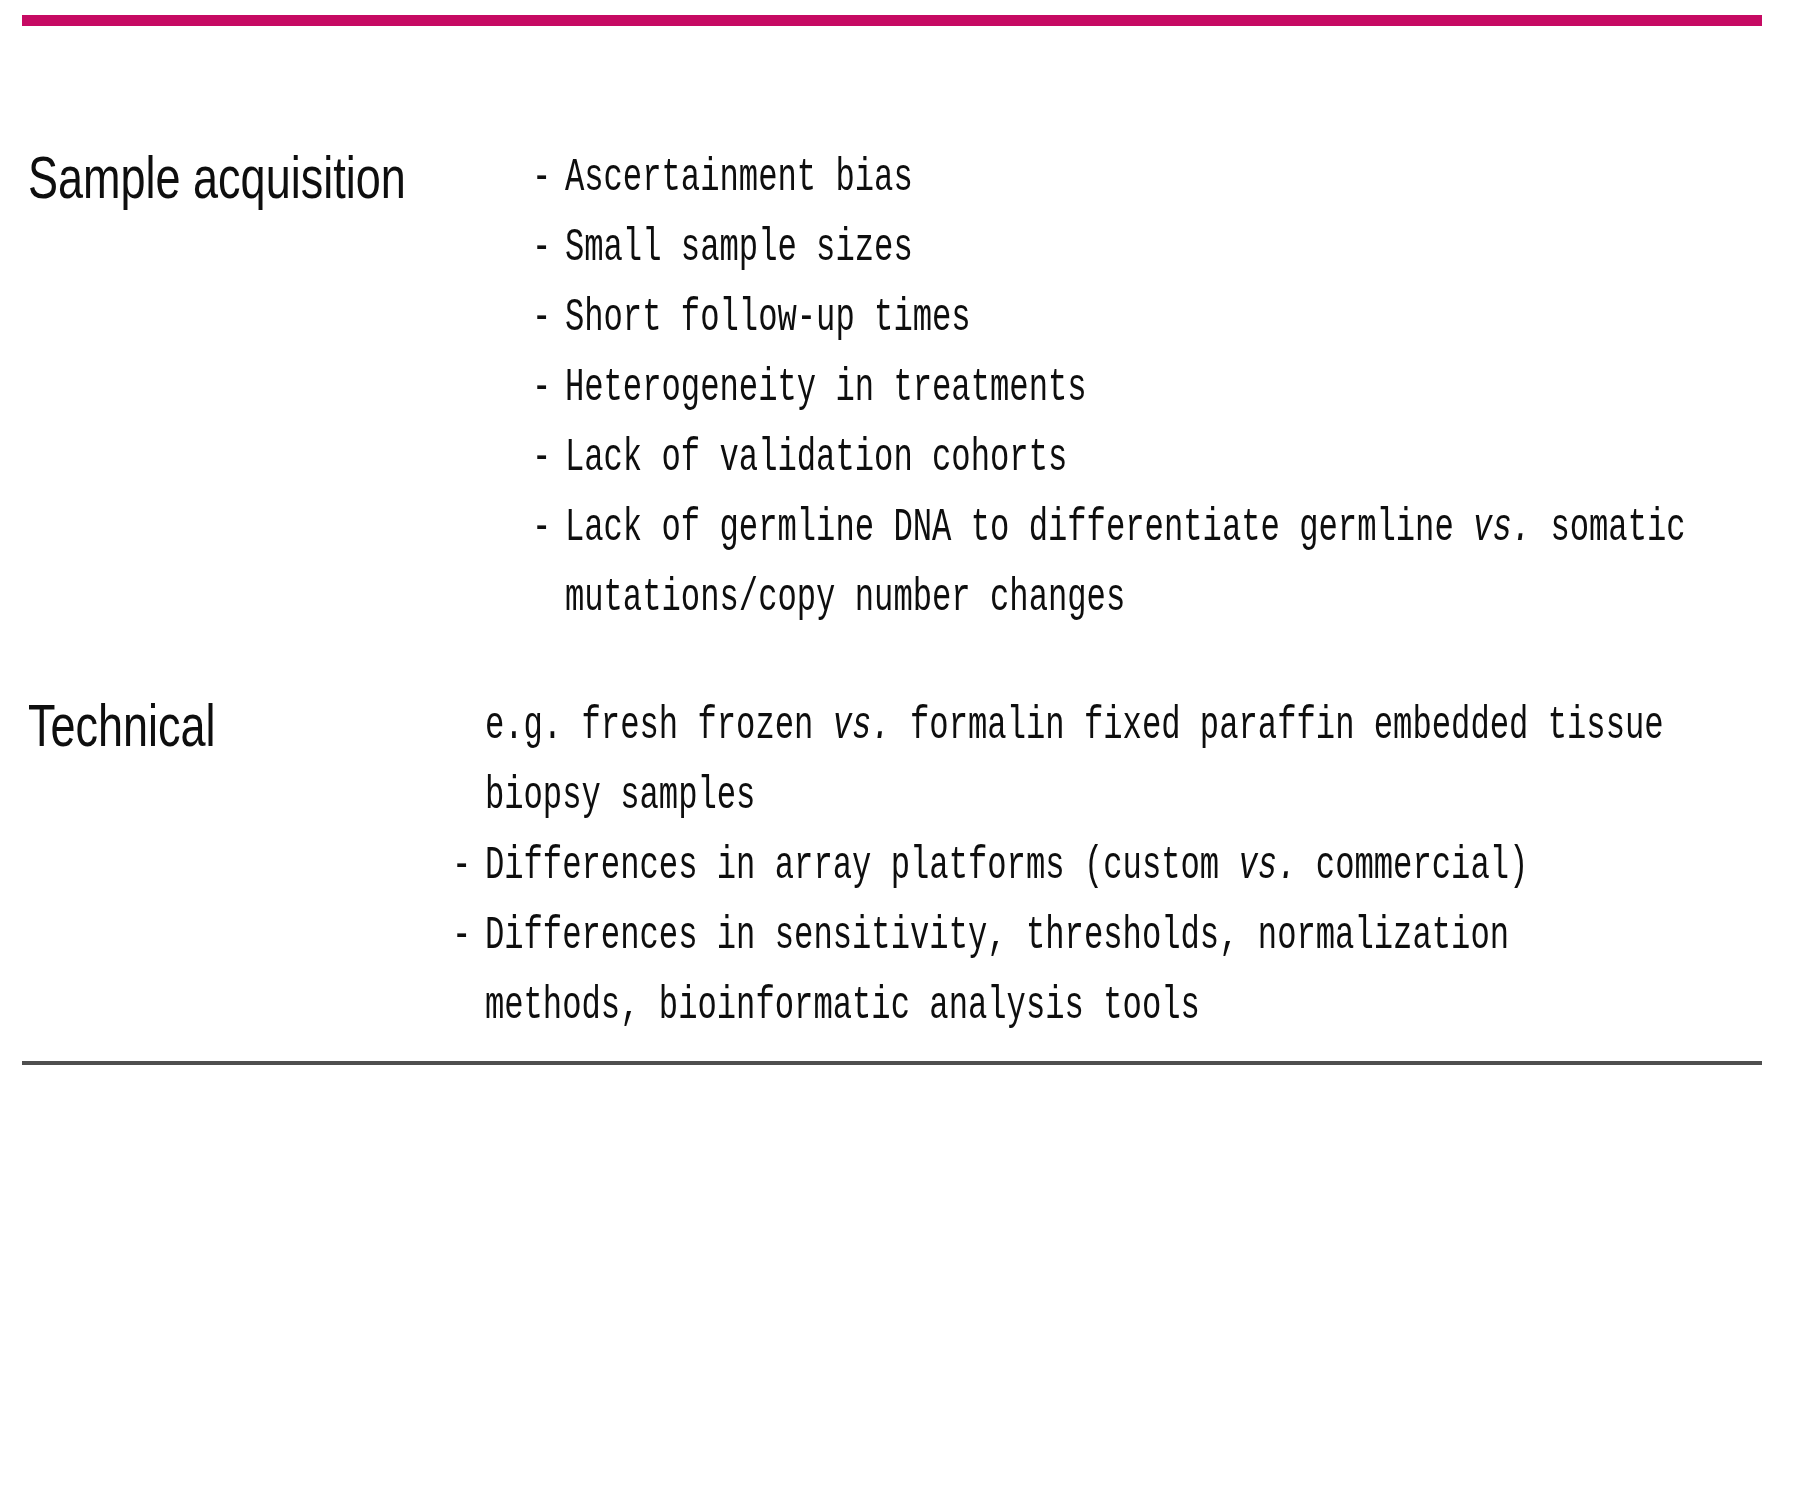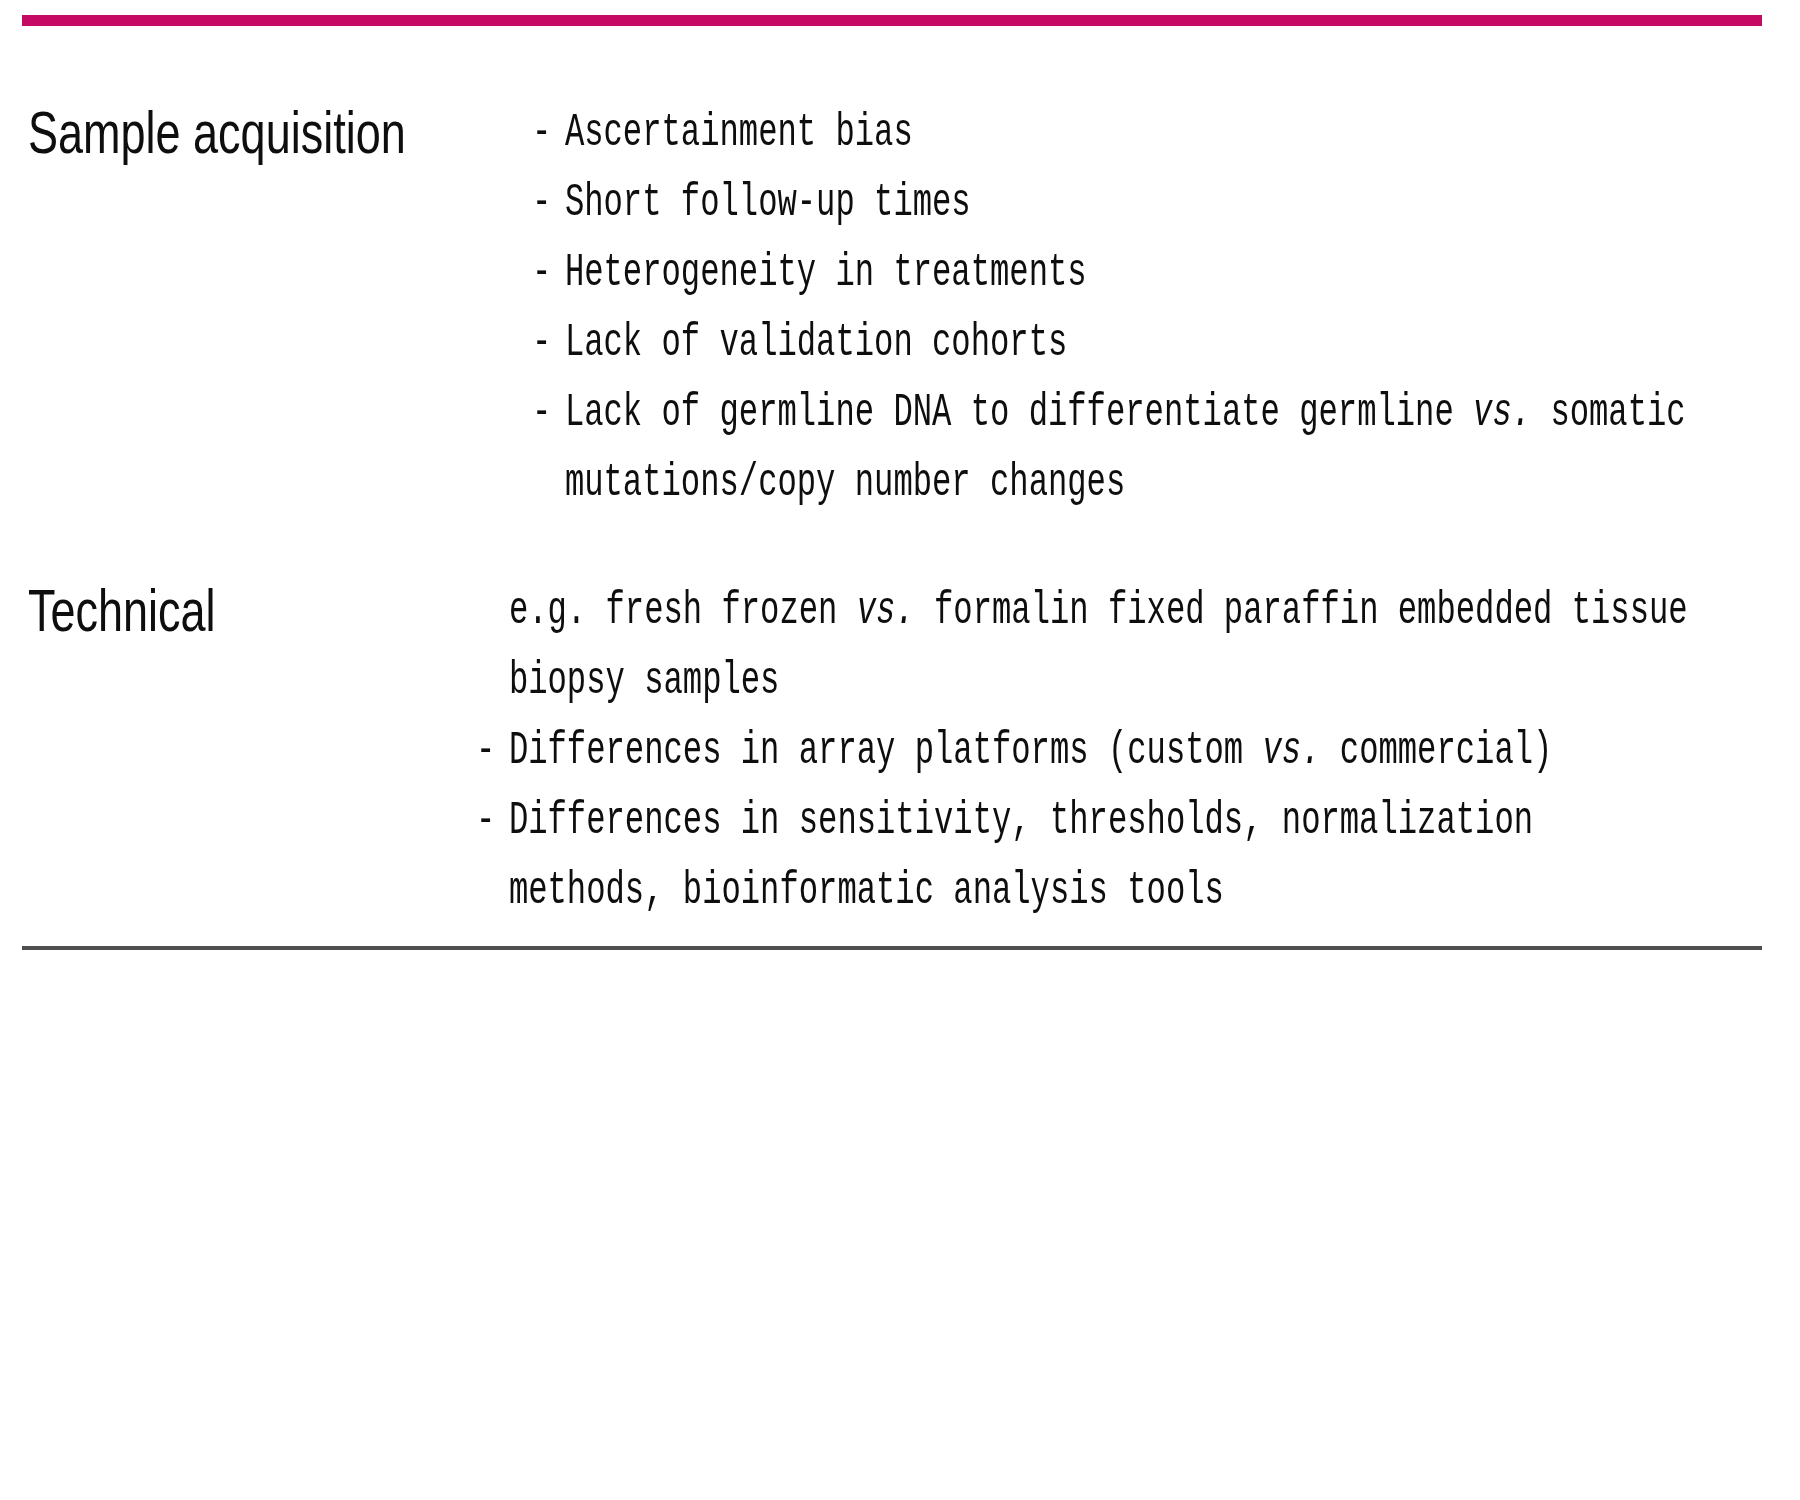--- a/index.html
+++ b/index.html
@@ -13,24 +13,24 @@
     color: var(--text, #0e0e0e);
   }
   .canvas { position: relative; width: 1800px; height: 1500px; }
 
   .accent-bar {
     height: 11px;
     margin: 15px 38px 0 22px;
     background: var(--accent, #c60a63);
   }
 
-  .content { padding: 72px 0 0 28px; }
+  .content { padding: 72px 0 0 28px; margin-top: 45px; }
 
   .section { display: flex; align-items: flex-start; }
-  .section + .section { margin-top: 58px; gap: 24px; }
+  .section + .section { margin-top: 58px; }
 
   .label {
     flex: 0 0 424px;
     font-size: 60px;
     line-height: 70px;
     white-space: nowrap;
   }
   .labelinner {
     display: block;
     transform: scaleX(0.75);
@@ -74,20 +74,23 @@
 
     <section class="section">
       <div class="label">
           <span class="labelinner">Sample acquisition</span>
         </div>
       <div class="items">
         <div class="row">
             <span class="rowinner"><span class="dash">-</span><span>Ascertainment bias</span></span>
           </div>
         <div class="row">
+            <span class="rowinner"><span class="dash">-</span><span>Small sample sizes</span></span>
+          </div>
+        <div class="row">
             <span class="rowinner"><span class="dash">-</span><span>Short follow-up times</span></span>
           </div>
         <div class="row">
             <span class="rowinner"><span class="dash">-</span><span>Heterogeneity in treatments</span></span>
           </div>
         <div class="row">
             <span class="rowinner"><span class="dash">-</span><span>Lack of validation cohorts</span></span>
           </div>
         <div class="row">
             <span class="rowinner"><span class="dash">-</span><span><span>Lack of germline DNA to differentiate germline </span><span class="it">vs.</span><span> somatic</span></span></span>

